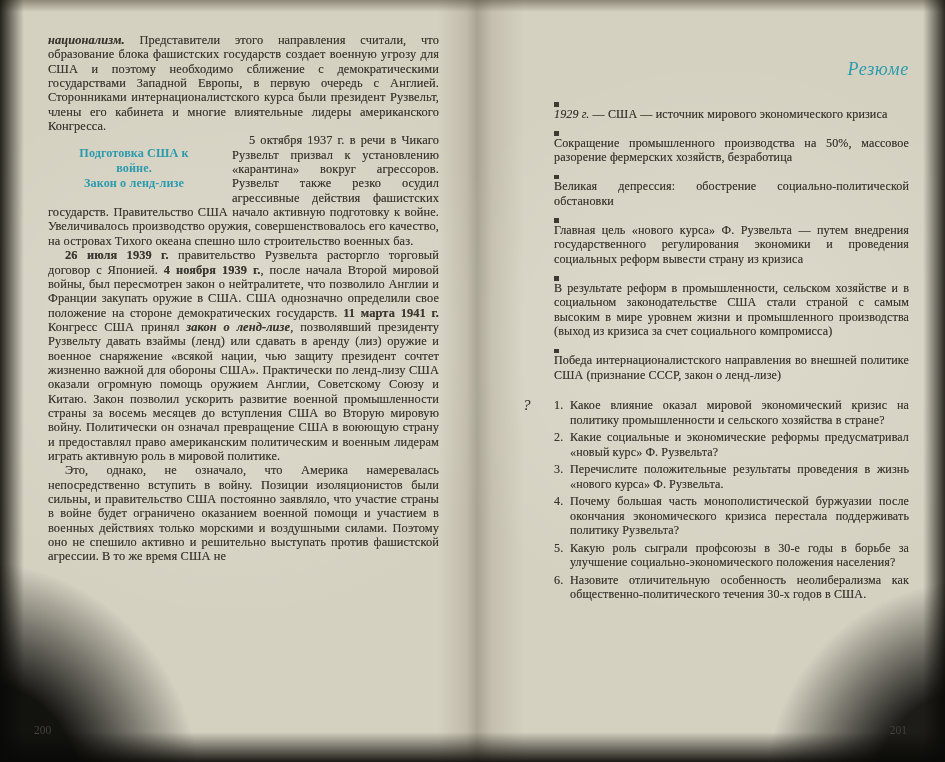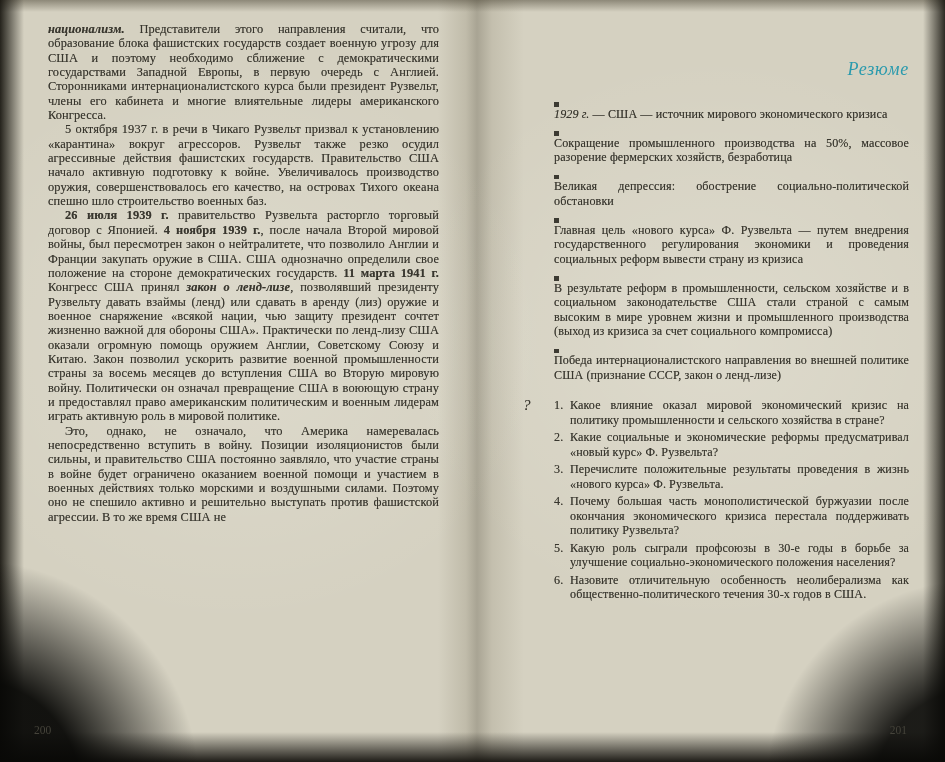--- a/index.html
+++ b/index.html
@@ -14,21 +14,21 @@
       linear-gradient(to top, rgba(14,12,8,.92), rgba(14,12,8,0) 30px),
       linear-gradient(to bottom, rgba(70,64,48,.5), rgba(70,64,48,0) 12px),
       linear-gradient(to right, rgba(0,0,0,0) 438px, rgba(96,88,64,.18) 466px, rgba(66,60,42,.30) 477px, rgba(96,88,64,.15) 492px, rgba(0,0,0,0) 524px),
       radial-gradient(ellipse 420px 380px at 235px 340px, rgba(255,255,248,.20), rgba(255,255,248,0) 75%),
       radial-gradient(ellipse 420px 380px at 715px 340px, rgba(255,255,248,.20), rgba(255,255,248,0) 75%);
     font-family:"Liberation Serif","DejaVu Serif",serif;
     color:#38362e;
   }
   .col{position:absolute;text-align:justify;font-size:12.4px;line-height:14.35px;letter-spacing:.1px;
        text-shadow:0 0 .5px rgba(56,54,46,.55);hyphens:auto;-webkit-hyphens:auto;}
-  .col-left{left:48px;top:22px;width:391px;}
+  .col-left{left:48px;top:33px;width:391px;}
   .col-right{left:523px;top:35px;width:386px;}
   p{margin:0;}
   .indent{text-indent:17px;}
   b.i{font-style:italic;}
   .sidenote{float:left;width:172px;margin-right:12px;padding-top:13px;
     color:#2a9aad;font-weight:bold;text-align:center;font-size:12.2px;line-height:15px;text-shadow:none;}
   .hangblock::after{content:"";display:block;clear:both;}
   .resume-heading{color:#2a9aad;font-style:italic;font-weight:normal;font-size:18px;letter-spacing:.8px;
     margin:27px 0 21px 2px;text-align:right;text-shadow:none;}
   .bullets{margin-left:31px;}
@@ -47,20 +47,25 @@
 </style>
 </head>
 <body>
 
 <div class="scan">
 
   <div class="col col-left">
     <p><b class="i">национализм.</b><span> Представители этого направления считали, что образование блока фашистских государств создает военную угрозу для США и поэтому необходимо сближение с демократическими государствами Западной Европы, в первую очередь с Англией. Сторонниками интернационалистского курса были президент Рузвельт, члены его кабинета и многие влиятельные лидеры американского Конгресса.</span></p>
 
     <div class="hangblock">
+      <div class="sidenote">
+        <div>Подготовка США к</div>
+        <div>войне.</div>
+        <div>Закон о ленд-лизе</div>
+      </div>
       <p class="indent">5 октября 1937 г. в речи в Чикаго Рузвельт призвал к установлению «карантина» вокруг агрессоров. Рузвельт также резко осудил агрессивные действия фашистских государств. Правительство США начало активную подготовку к войне. Увеличивалось производство оружия, совершенствовалось его качество, на островах Тихого океана спешно шло строительство военных баз.</p>
     </div>
 
     <p class="indent"><b>26 июля 1939 г.</b><span> правительство Рузвельта расторгло торговый договор с Японией. </span><b>4 ноября 1939 г.</b><span>, после начала Второй мировой войны, был пересмотрен закон о нейтралитете, что позволило Англии и Франции закупать оружие в США. США однозначно определили свое положение на стороне демократических государств. </span><b>11 марта 1941 г.</b><span> Конгресс США принял </span><b class="i">закон о ленд-лизе</b><span>, позволявший президенту Рузвельту давать взаймы (ленд) или сдавать в аренду (лиз) оружие и военное снаряжение «всякой нации, чью защиту президент сочтет жизненно важной для обороны США». Практически по ленд-лизу США оказали огромную помощь оружием Англии, Советскому Союзу и Китаю. Закон позволил ускорить развитие военной промышленности страны за восемь месяцев до вступления США во Вторую мировую войну. Политически он означал превращение США в воюющую страну и предоставлял право американским политическим и военным лидерам играть активную роль в мировой политике.</span></p>
 
     <p class="indent">Это, однако, не означало, что Америка намеревалась непосредственно вступить в войну. Позиции изоляционистов были сильны, и правительство США постоянно заявляло, что участие страны в войне будет ограничено оказанием военной помощи и участием в военных действиях только морскими и воздушными силами. Поэтому оно не спешило активно и решительно выступать против фашистской агрессии. В то же время США не</p>
   </div>
 
   <div class="col col-right">
 

